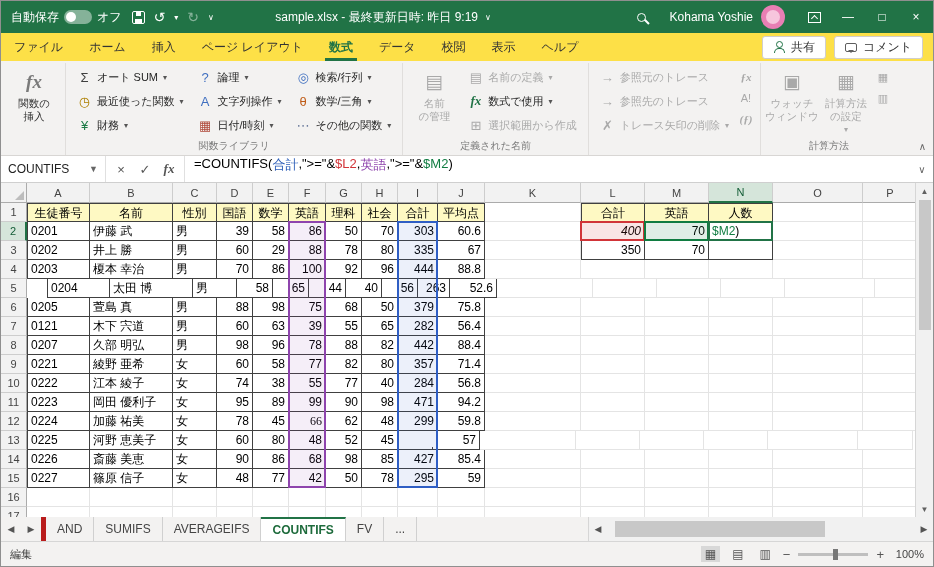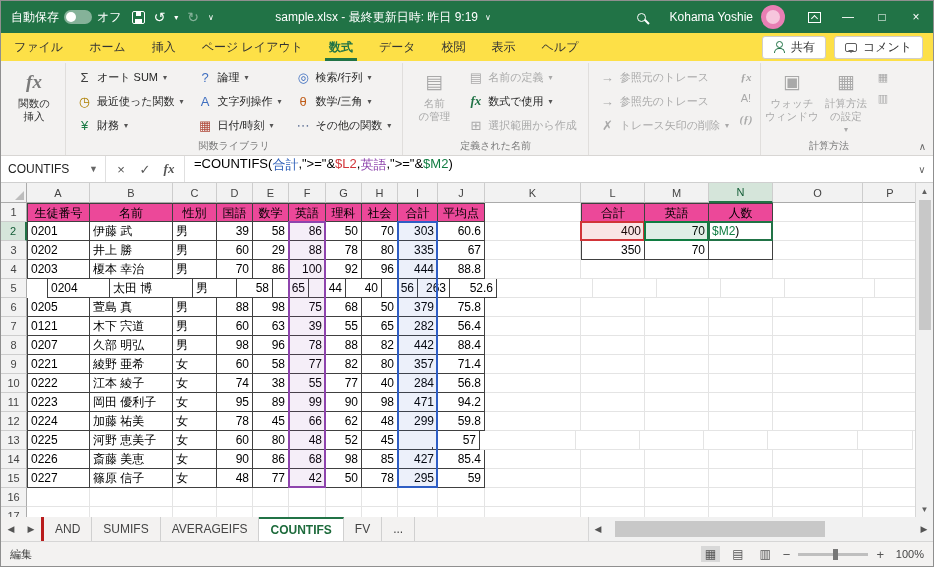--- a/index.html
+++ b/index.html
@@ -82,33 +82,33 @@
 .chcell{flex:none;background:#f2f2f2;border-right:1px solid #cdcdcd;border-bottom:1px solid #ababab;font-size:11px;color:#444;display:flex;align-items:center;justify-content:center}
 .chcell.sel{background:#d5e5da;color:#135c36;border-bottom:2px solid #217346}
 .grow{display:flex;height:19px}
 .rhcell{width:26px;flex:none;background:#f2f2f2;border-right:1px solid #ababab;border-bottom:1px solid #cdcdcd;font-size:11px;color:#444;display:flex;align-items:center;justify-content:center}
 .rhcell.sel{background:#d5e5da;color:#135c36;border-right:2px solid #217346}
 .c{flex:none;font-size:12px;line-height:18px;padding:0 3px;white-space:nowrap;overflow:hidden;border-right:1px solid #e4e4e4;border-bottom:1px solid #e4e4e4}
 .ar{text-align:right}.al{text-align:left}
 .b{border-right:1px solid #404040;border-bottom:1px solid #404040}
 .bt{border-top:1px solid #404040}
 .bl{border-left:1px solid #404040}
-.hd{background:#ec4899;text-align:center}
+.hd{background:#fef9c3;text-align:center}
 .ovl{position:absolute;pointer-events:none}
 .vscroll{width:18px;background:#f1f1f1;border-left:1px solid #d6d6d6;display:flex;flex-direction:column;align-items:center;font-size:8px;color:#606060}
 .varrow{height:16px;display:flex;align-items:center;justify-content:center;width:100%}
 .vthumb{width:12px;height:130px;background:#c8c8c8;margin-top:1px}
 .vsp{flex:1}
 
 
 .tabbar{height:24px;background:#f3f2f1;display:flex;align-items:stretch;flex:none;font-size:12px}
 .tabnav{width:20px;display:flex;align-items:center;justify-content:center;color:#555;font-size:9px}
 .stabs{display:flex;align-items:stretch}
 .stab{padding:0 11px;display:flex;align-items:center;color:#444;border-right:1px solid #d0d0d0;background:transparent}
-.stab:first-child{border-left:3px solid #b91c1c}
+.stab:first-child{border-left:5px solid #b91c1c}
 .stab.active{background:#fff;color:#1e6b3c;font-weight:bold;border-top:2px solid #217346}
 .hscroll{margin-left:auto;width:345px;display:flex;align-items:center;background:#f1f1f1;border-left:1px solid #d6d6d6}
 .harrow{width:18px;text-align:center;color:#555;font-size:9px}
 .htrack{flex:1;height:100%;position:relative}
 .hthumb{position:absolute;left:8px;top:4px;bottom:4px;width:210px;background:#c8c8c8}
 
 
 .statusbar{height:25px;background:#f3f2f1;border-top:1px solid #d6d6d6;display:flex;align-items:center;font-size:11px;color:#444;padding:0 9px;flex:none}
 .sbright{margin-left:auto;display:flex;align-items:center;gap:8px}
 .viewic{font-size:12px;color:#555;padding:1px 4px}
@@ -379,21 +379,21 @@
             <div class="c b al" style="width: 83px;">伊藤 武</div>
             <div class="c b al" style="width: 44px;">男</div>
             <div class="c b ar" style="width: 36px;">39</div>
             <div class="c b ar" style="width: 36px;">58</div>
             <div class="c b ar" style="width: 37px;">86</div>
             <div class="c b ar" style="width: 36px;">50</div>
             <div class="c b ar" style="width: 36px;">70</div>
             <div class="c b ar" style="width: 40px;">303</div>
             <div class="c b ar" style="width: 47px;">60.6</div>
             <div class="c" style="width: 96px;"></div>
-            <div class="c b bl ar" style="width: 64px;">400</div>
+            <div class="c b bl ar" style="width: 64px; font-style: italic;">400</div>
             <div class="c b ar" style="width: 64px;">70</div>
             <div class="c b al" style="width: 64px;"><span style="color: rgb(16, 124, 65);">$M2</span><span style="color: rgb(0, 0, 0);">)</span></div>
             <div class="c" style="width: 90px;"></div>
             <div class="c" style="width: 55px;"></div>
           </div>
           <div class="grow">
             <div class="rhcell">3</div>
             <div class="c b bl al" style="width: 63px;">0202</div>
             <div class="c b al" style="width: 83px;">井上 勝</div>
             <div class="c b al" style="width: 44px;">男</div>
@@ -563,21 +563,21 @@
             <div class="c" style="width: 90px;"></div>
             <div class="c" style="width: 55px;"></div>
           </div>
           <div class="grow">
             <div class="rhcell">12</div>
             <div class="c b bl al" style="width: 63px;">0224</div>
             <div class="c b al" style="width: 83px;">加藤 祐美</div>
             <div class="c b al" style="width: 44px;">女</div>
             <div class="c b ar" style="width: 36px;">78</div>
             <div class="c b ar" style="width: 36px;">45</div>
-            <div class="c b ar" style="width: 37px;">66</div>
+            <div class="c b ar" style="width: 37px; font-family: Liberation Serif, serif;">66</div>
             <div class="c b ar" style="width: 36px;">62</div>
             <div class="c b ar" style="width: 36px;">48</div>
             <div class="c b ar" style="width: 40px;">299</div>
             <div class="c b ar" style="width: 47px;">59.8</div>
             <div class="c" style="width: 96px;"></div>
             <div class="c" style="width: 64px;"></div>
             <div class="c" style="width: 64px;"></div>
             <div class="c" style="width: 64px;"></div>
             <div class="c" style="width: 90px;"></div>
             <div class="c" style="width: 55px;"></div>

